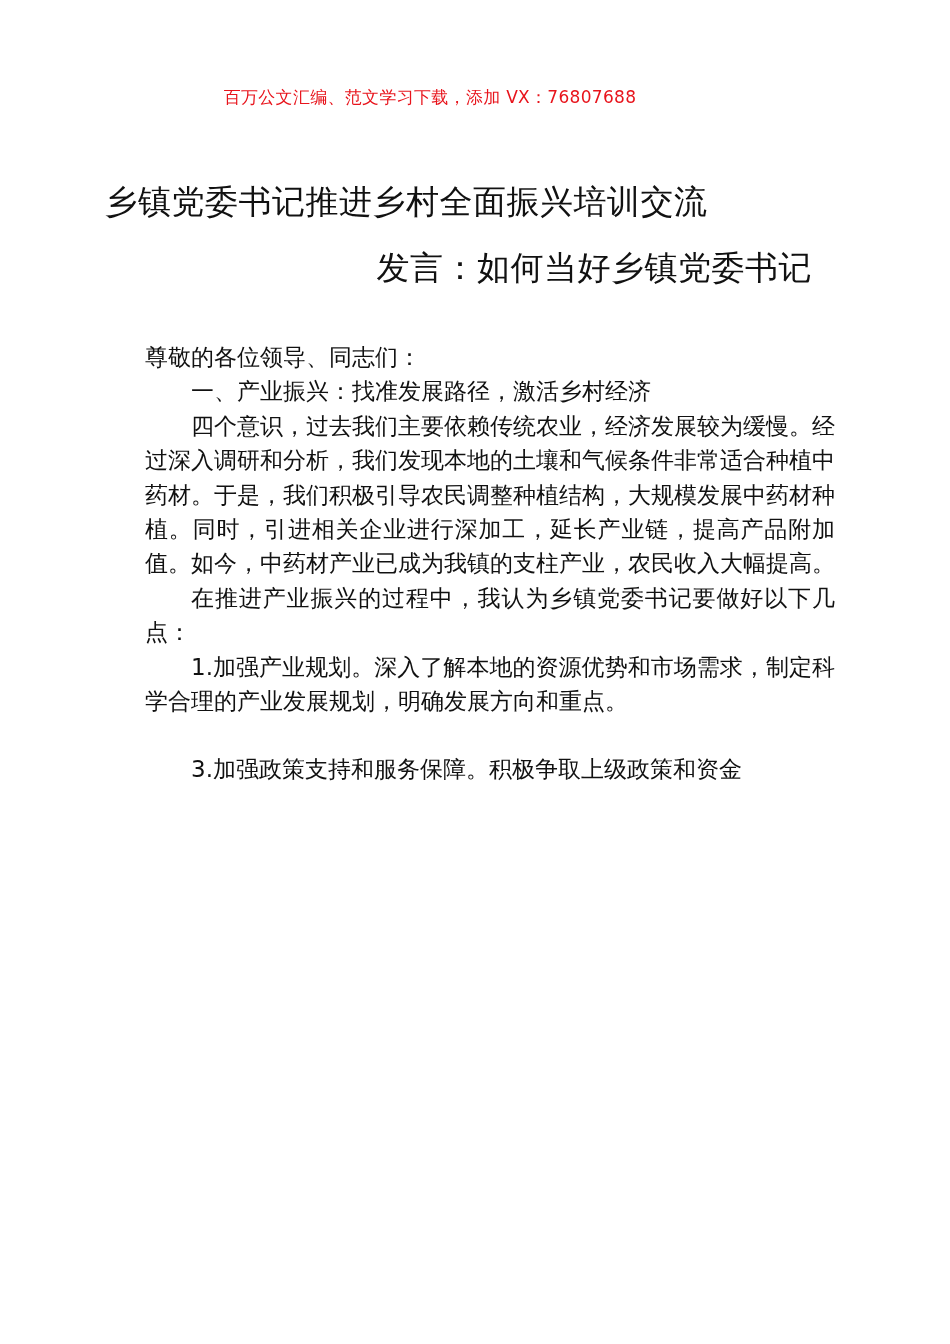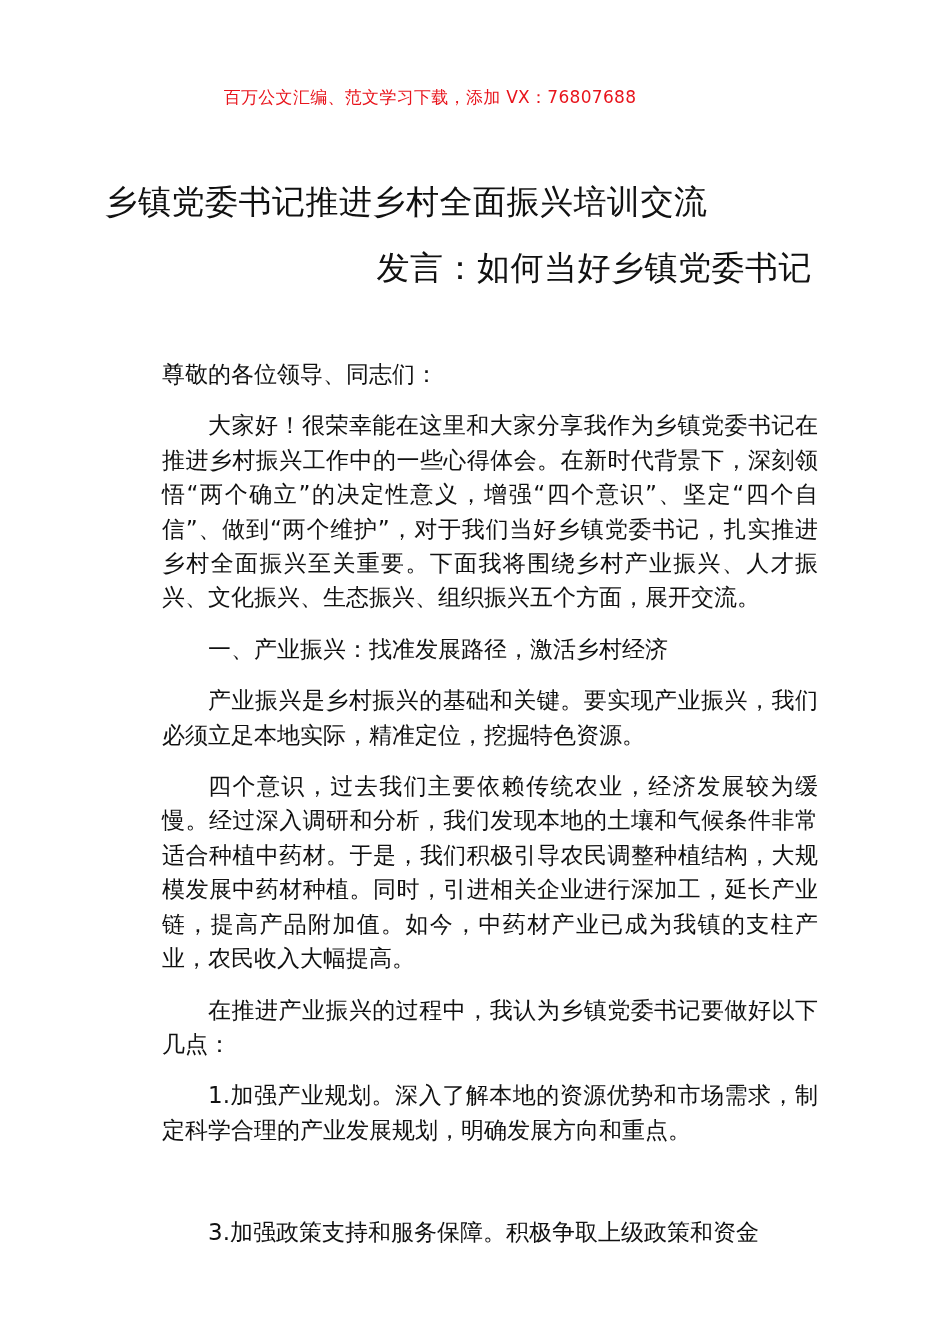--- a/index.html
+++ b/index.html
@@ -16,35 +16,33 @@
   .title {
     position: absolute; left: 0; width: 812px; text-align: center;
     font-size: 33px; color: #111111; letter-spacing: 0.5px;
   }
   .title.l1 { top: 180px; }
   .title.l2 { top: 246px; text-align: right; }
   .body-text {
     position: absolute; left: 145px; top: 340px; width: 690px;
     font-size: 23px; line-height: 34.4px; color: #111111;
   }
-  .p { margin: 17px; text-align: justify; text-align-last: left; }
+  .p { margin: 0; text-align: justify; text-align-last: left; }
   .indent { text-indent: 46px; }
   .gap { height: 34px; }
 </style>
 </head>
 <body>
 
 <div class="header-note">百万公文汇编、范文学习下载，添加 VX：76807688</div>
 
 <div class="title l1">乡镇党委书记推进乡村全面振兴培训交流</div>
 <div class="title l2">发言：如何当好乡镇党委书记</div>
 
 <div class="body-text">
   <p class="p">尊敬的各位领导、同志们：</p>
-  <p class="p indent">大家好！很荣幸能在这里和大家分享我作为乡镇党委书记在推进乡村振兴工作中的一些心得体会。在新时代背景下，深刻领悟“两个确立”的决定性意义，增强“四个意识”、坚定“四个自信”、做到“两个维护”，对于我们当好乡镇党委书记，扎实推进乡村全面振兴至关重要。下面我将围绕乡村产业振兴、人才振兴、文化振兴、生态振兴、组织振兴五个方面，展开交流。</p>
   <p class="p indent">一、产业振兴：找准发展路径，激活乡村经济</p>
-  <p class="p indent">产业振兴是乡村振兴的基础和关键。要实现产业振兴，我们必须立足本地实际，精准定位，挖掘特色资源。</p>
   <p class="p indent">四个意识，过去我们主要依赖传统农业，经济发展较为缓慢。经过深入调研和分析，我们发现本地的土壤和气候条件非常适合种植中药材。于是，我们积极引导农民调整种植结构，大规模发展中药材种植。同时，引进相关企业进行深加工，延长产业链，提高产品附加值。如今，中药材产业已成为我镇的支柱产业，农民收入大幅提高。</p>
   <p class="p indent">在推进产业振兴的过程中，我认为乡镇党委书记要做好以下几点：</p>
   <p class="p indent">1.加强产业规划。深入了解本地的资源优势和市场需求，制定科学合理的产业发展规划，明确发展方向和重点。</p>
   <div class="gap"></div>
   <p class="p indent">3.加强政策支持和服务保障。积极争取上级政策和资金</p>
 </div>
 
 </body></html>

